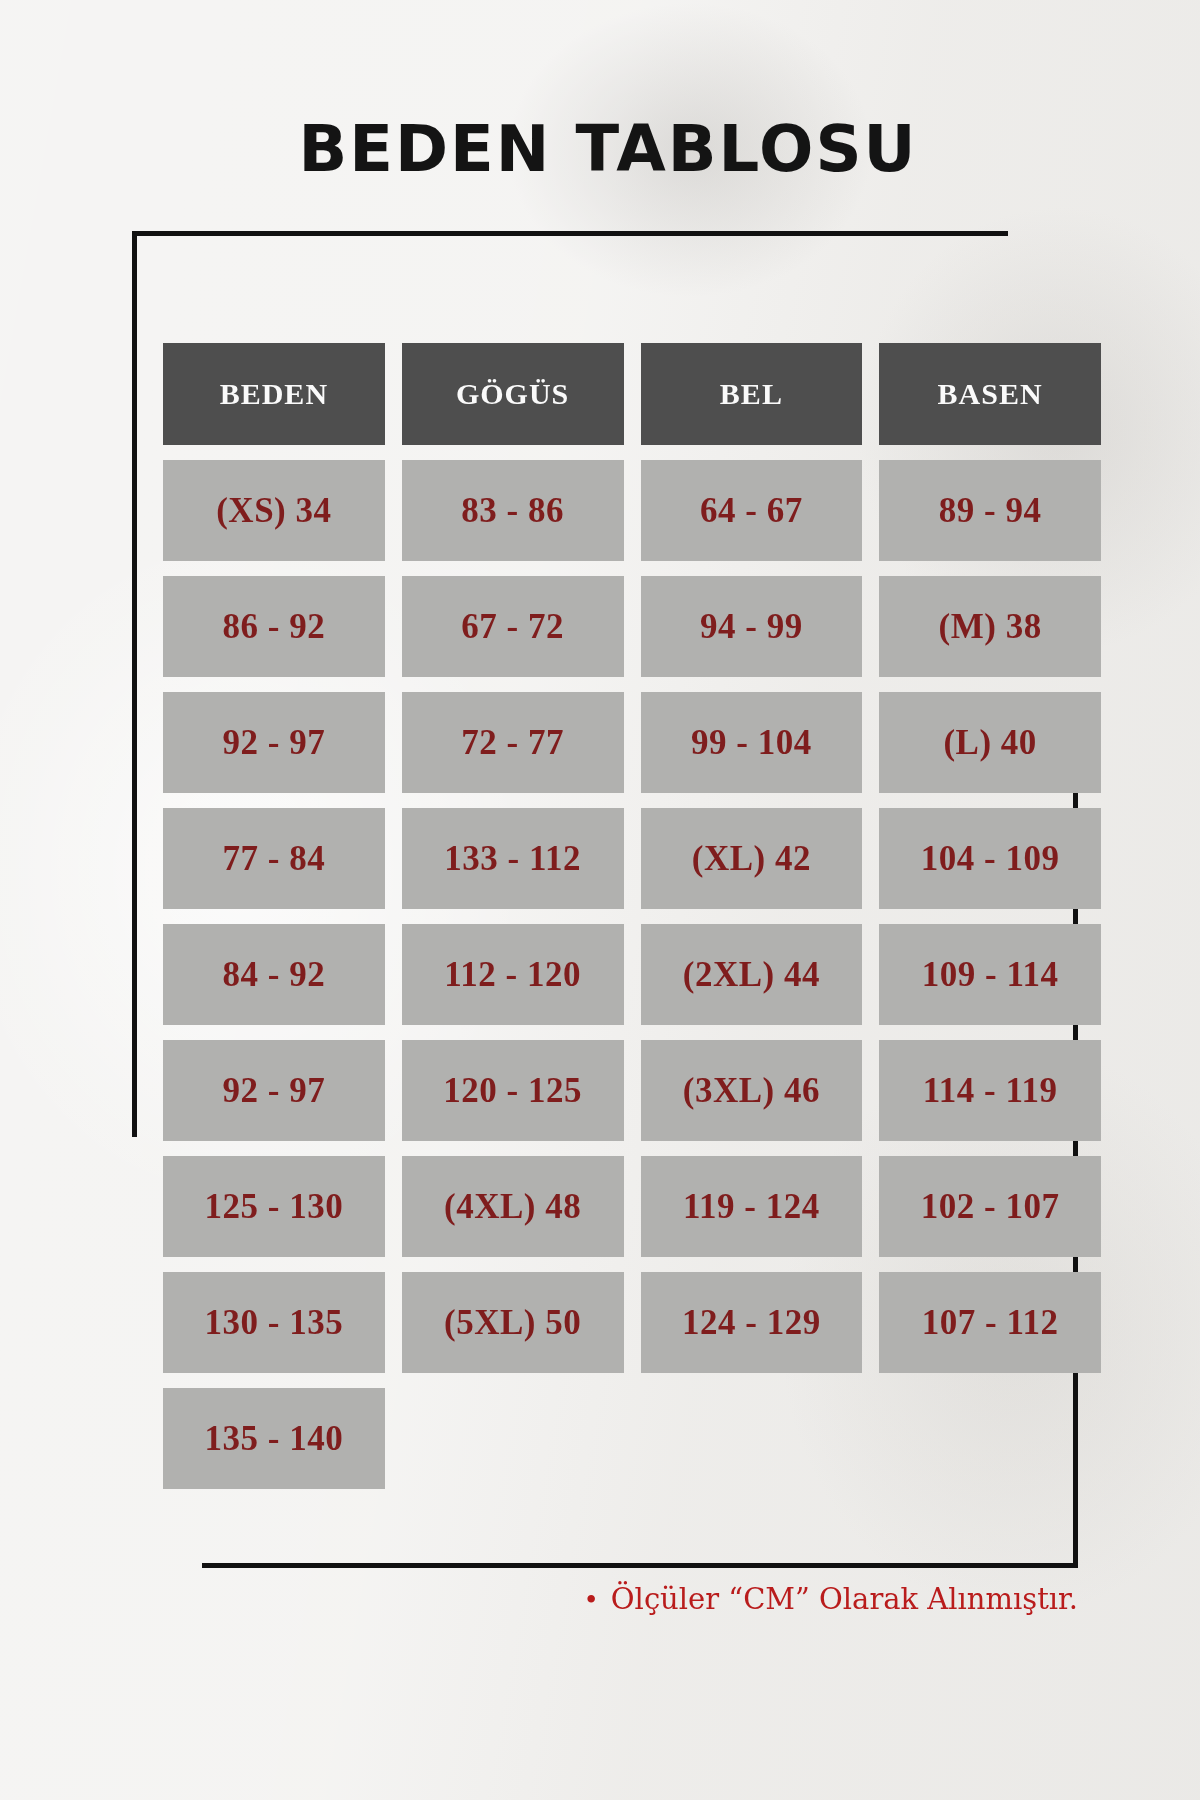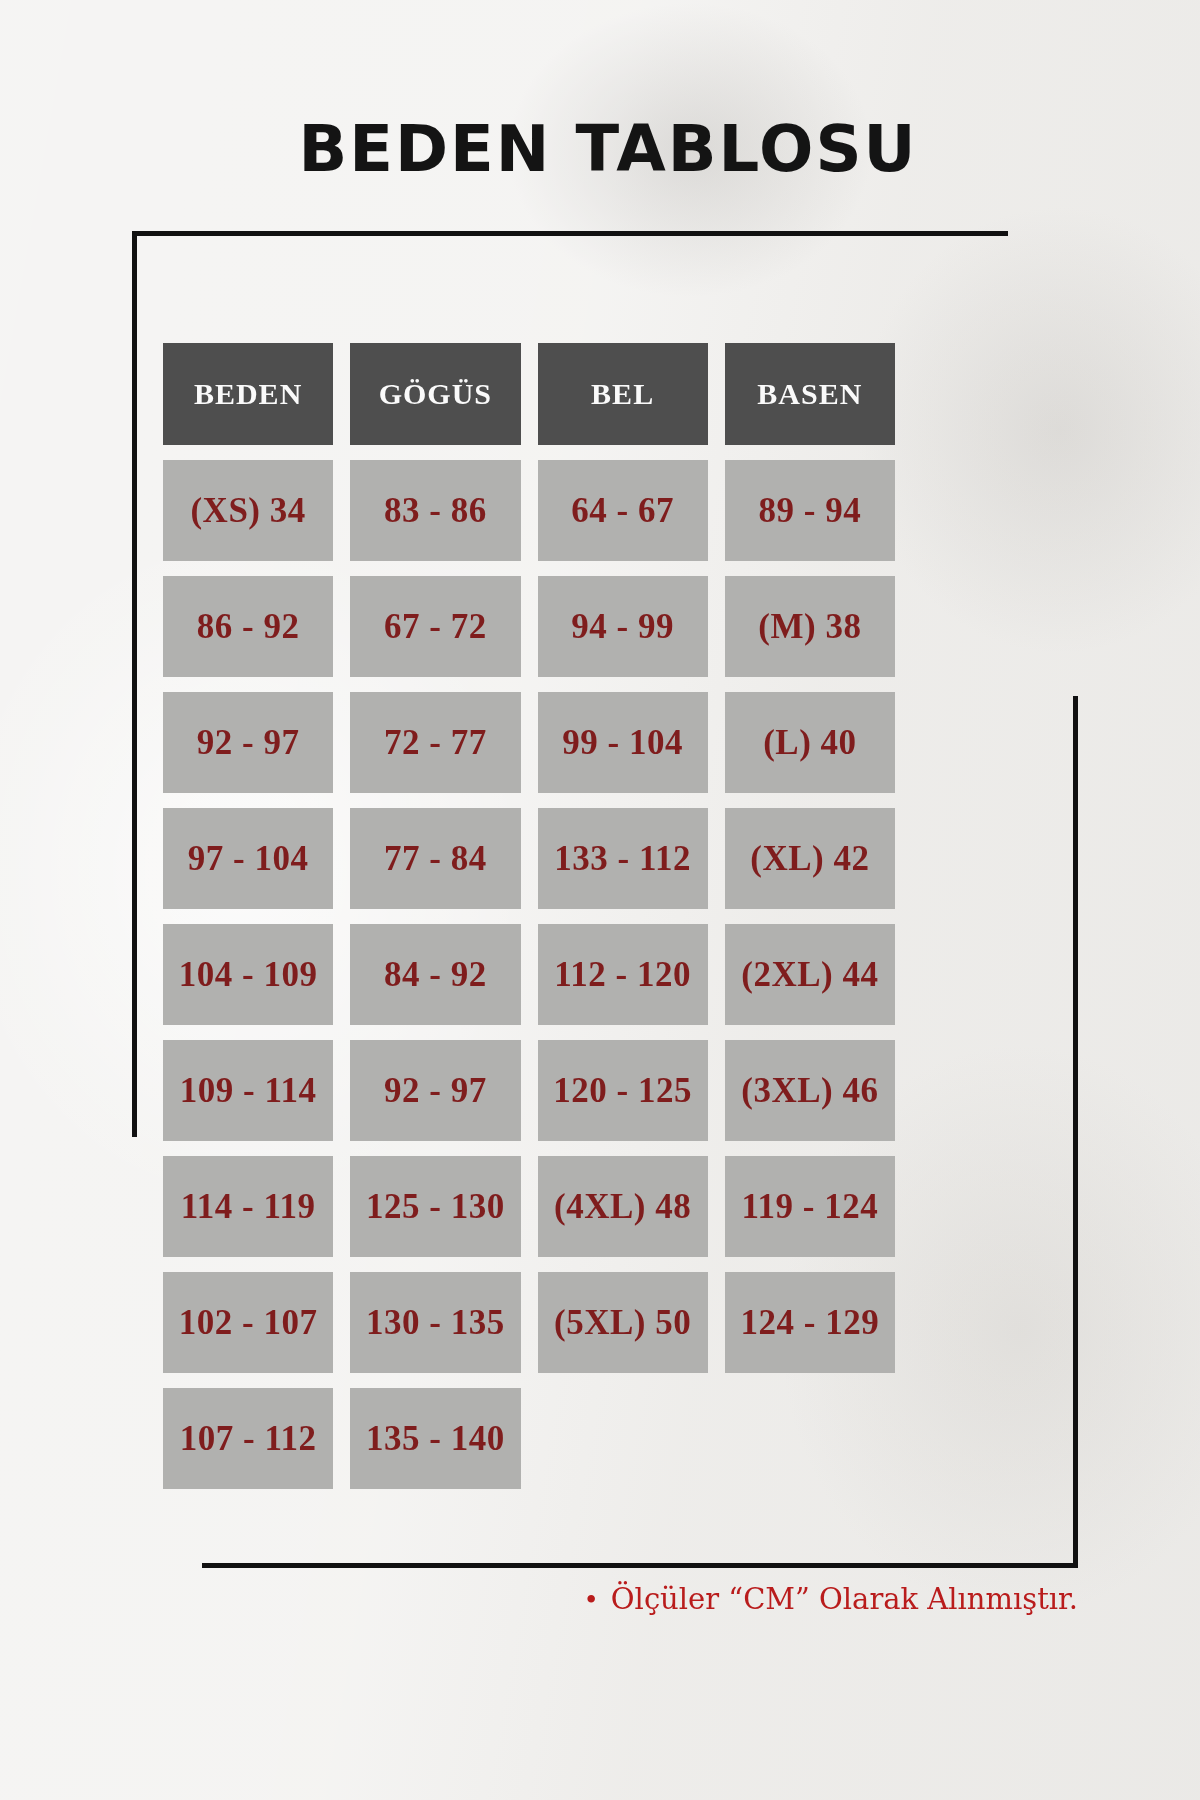--- a/index.html
+++ b/index.html
@@ -51,21 +51,21 @@
   
   .frame { position: absolute; background: #111111; }
   .frame-top    { left: 132px; top: 231px; width: 876px; height: 5px; }
   .frame-left   { left: 132px; top: 231px; width: 5px;  height: 906px; }
   .frame-right  { left: 1073px; top: 696px; width: 5px; height: 872px; }
   .frame-bottom { left: 202px; top: 1563px; width: 876px; height: 5px; }
 
   .size-table {
     position: absolute;
     left: 163px; top: 343px;
-    width: 732px;
+    width: 938px;
     display: grid;
     grid-template-columns: repeat(4, 1fr);
     grid-template-rows: 102px repeat(9, 101px);
     column-gap: 17px;
     row-gap: 15px;
   }
   .hcell {
     background: #4e4e4e;
     color: #fafafa;
     display: flex; align-items: center; justify-content: center;
@@ -125,21 +125,20 @@
     <div class="cell">86 - 92</div>
     <div class="cell">67 - 72</div>
     <div class="cell">94 - 99</div>
 
     <div class="cell">(M) 38</div>
     <div class="cell">92 - 97</div>
     <div class="cell">72 - 77</div>
     <div class="cell">99 - 104</div>
 
     <div class="cell">(L) 40</div>
-    <div class="cell">97 - 104</div>
     <div class="cell">77 - 84</div>
     <div class="cell">133 - 112</div>
 
     <div class="cell">(XL) 42</div>
     <div class="cell">104 - 109</div>
     <div class="cell">84 - 92</div>
     <div class="cell">112 - 120</div>
 
     <div class="cell">(2XL) 44</div>
     <div class="cell">109 - 114</div>

